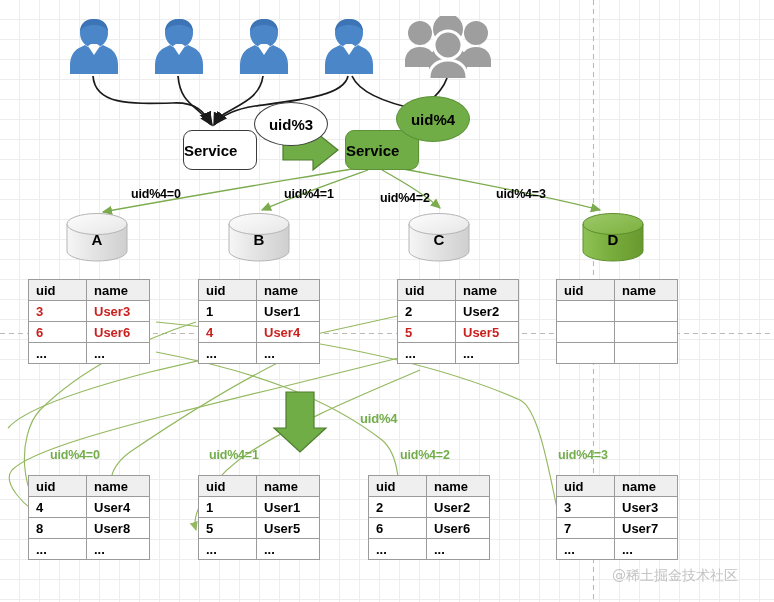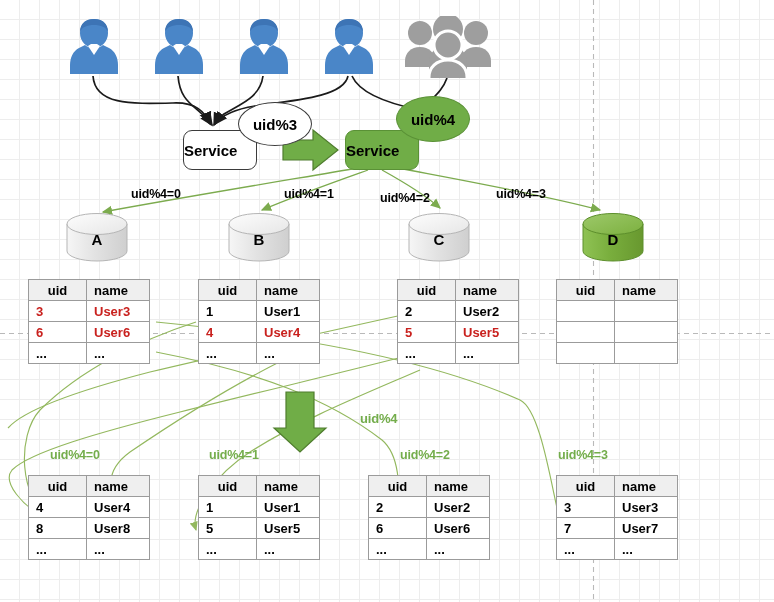--- a/index.html
+++ b/index.html
@@ -61,21 +61,21 @@
     height:21px;
     box-sizing:border-box;
     text-align:left;
     font-weight:bold;
     color:#000;
     background:#fff;
   }
   .tbl th{background:#efefef;font-weight:bold;}
   .tbl td.c-uid{width:58px;}
   .tbl td.c-name{width:63px;}
-  .tbl th.c-uid{width:58px;text-align:center;}
+  .tbl th.c-uid{width:58px;}
   .tbl th.c-name{width:63px;}
   .tbl td.red{color:#c9211e;}
 
   
   .lbl-black{
     position:absolute;font-size:12.5px;font-weight:bold;color:#000;
     white-space:nowrap;letter-spacing:-0.2px;
   }
   .lbl-green{
     position:absolute;font-size:12.5px;font-weight:bold;color:#74ad4c;
@@ -230,21 +230,21 @@
       <circle cx="45" cy="13" r="15" fill="#9e9e9e"></circle>
       <path d="M45 29c-12 0-19 8-19 17v8h38v-8c0-9-7-17-19-17z" fill="#9e9e9e"></path>
       <circle cx="45" cy="29" r="14" fill="#9e9e9e" stroke="#ffffff" stroke-width="3"></circle>
       <path d="M45 44c-12 0-19 8-19 17v3h38v-3c0-9-7-17-19-17z" fill="#9e9e9e" stroke="#ffffff" stroke-width="3"></path>
     </svg>
   </div>
 
   <div class="svcbox svc-white" style="left:183px;top:130px;width:72px;height:38px;">
     <span>Service</span>
   </div>
-  <div class="callout callout-white" style="left:238px;top:102px;width:72px;height:42px;">
+  <div class="callout callout-white" style="left:254px;top:102px;width:72px;height:42px;">
     <span>uid%3</span>
   </div>
 
   <div class="svcbox svc-green" style="left:345px;top:130px;width:72px;height:38px;">
     <span>Service</span>
   </div>
   <div class="callout callout-green" style="left:396px;top:96px;width:72px;height:44px;">
     <span>uid%4</span>
   </div>
 
@@ -434,14 +434,15 @@
       <td class="c-uid">7</td>
       <td class="c-name">User7</td>
     </tr>
     <tr>
       <td class="c-uid">...</td>
       <td class="c-name">...</td>
     </tr>
   </tbody>
     </table>
 
+  <div class="watermark" style="left:612px;top:567px;">@稀土掘金技术社区</div>
 
 </div>
 
 </body></html>

